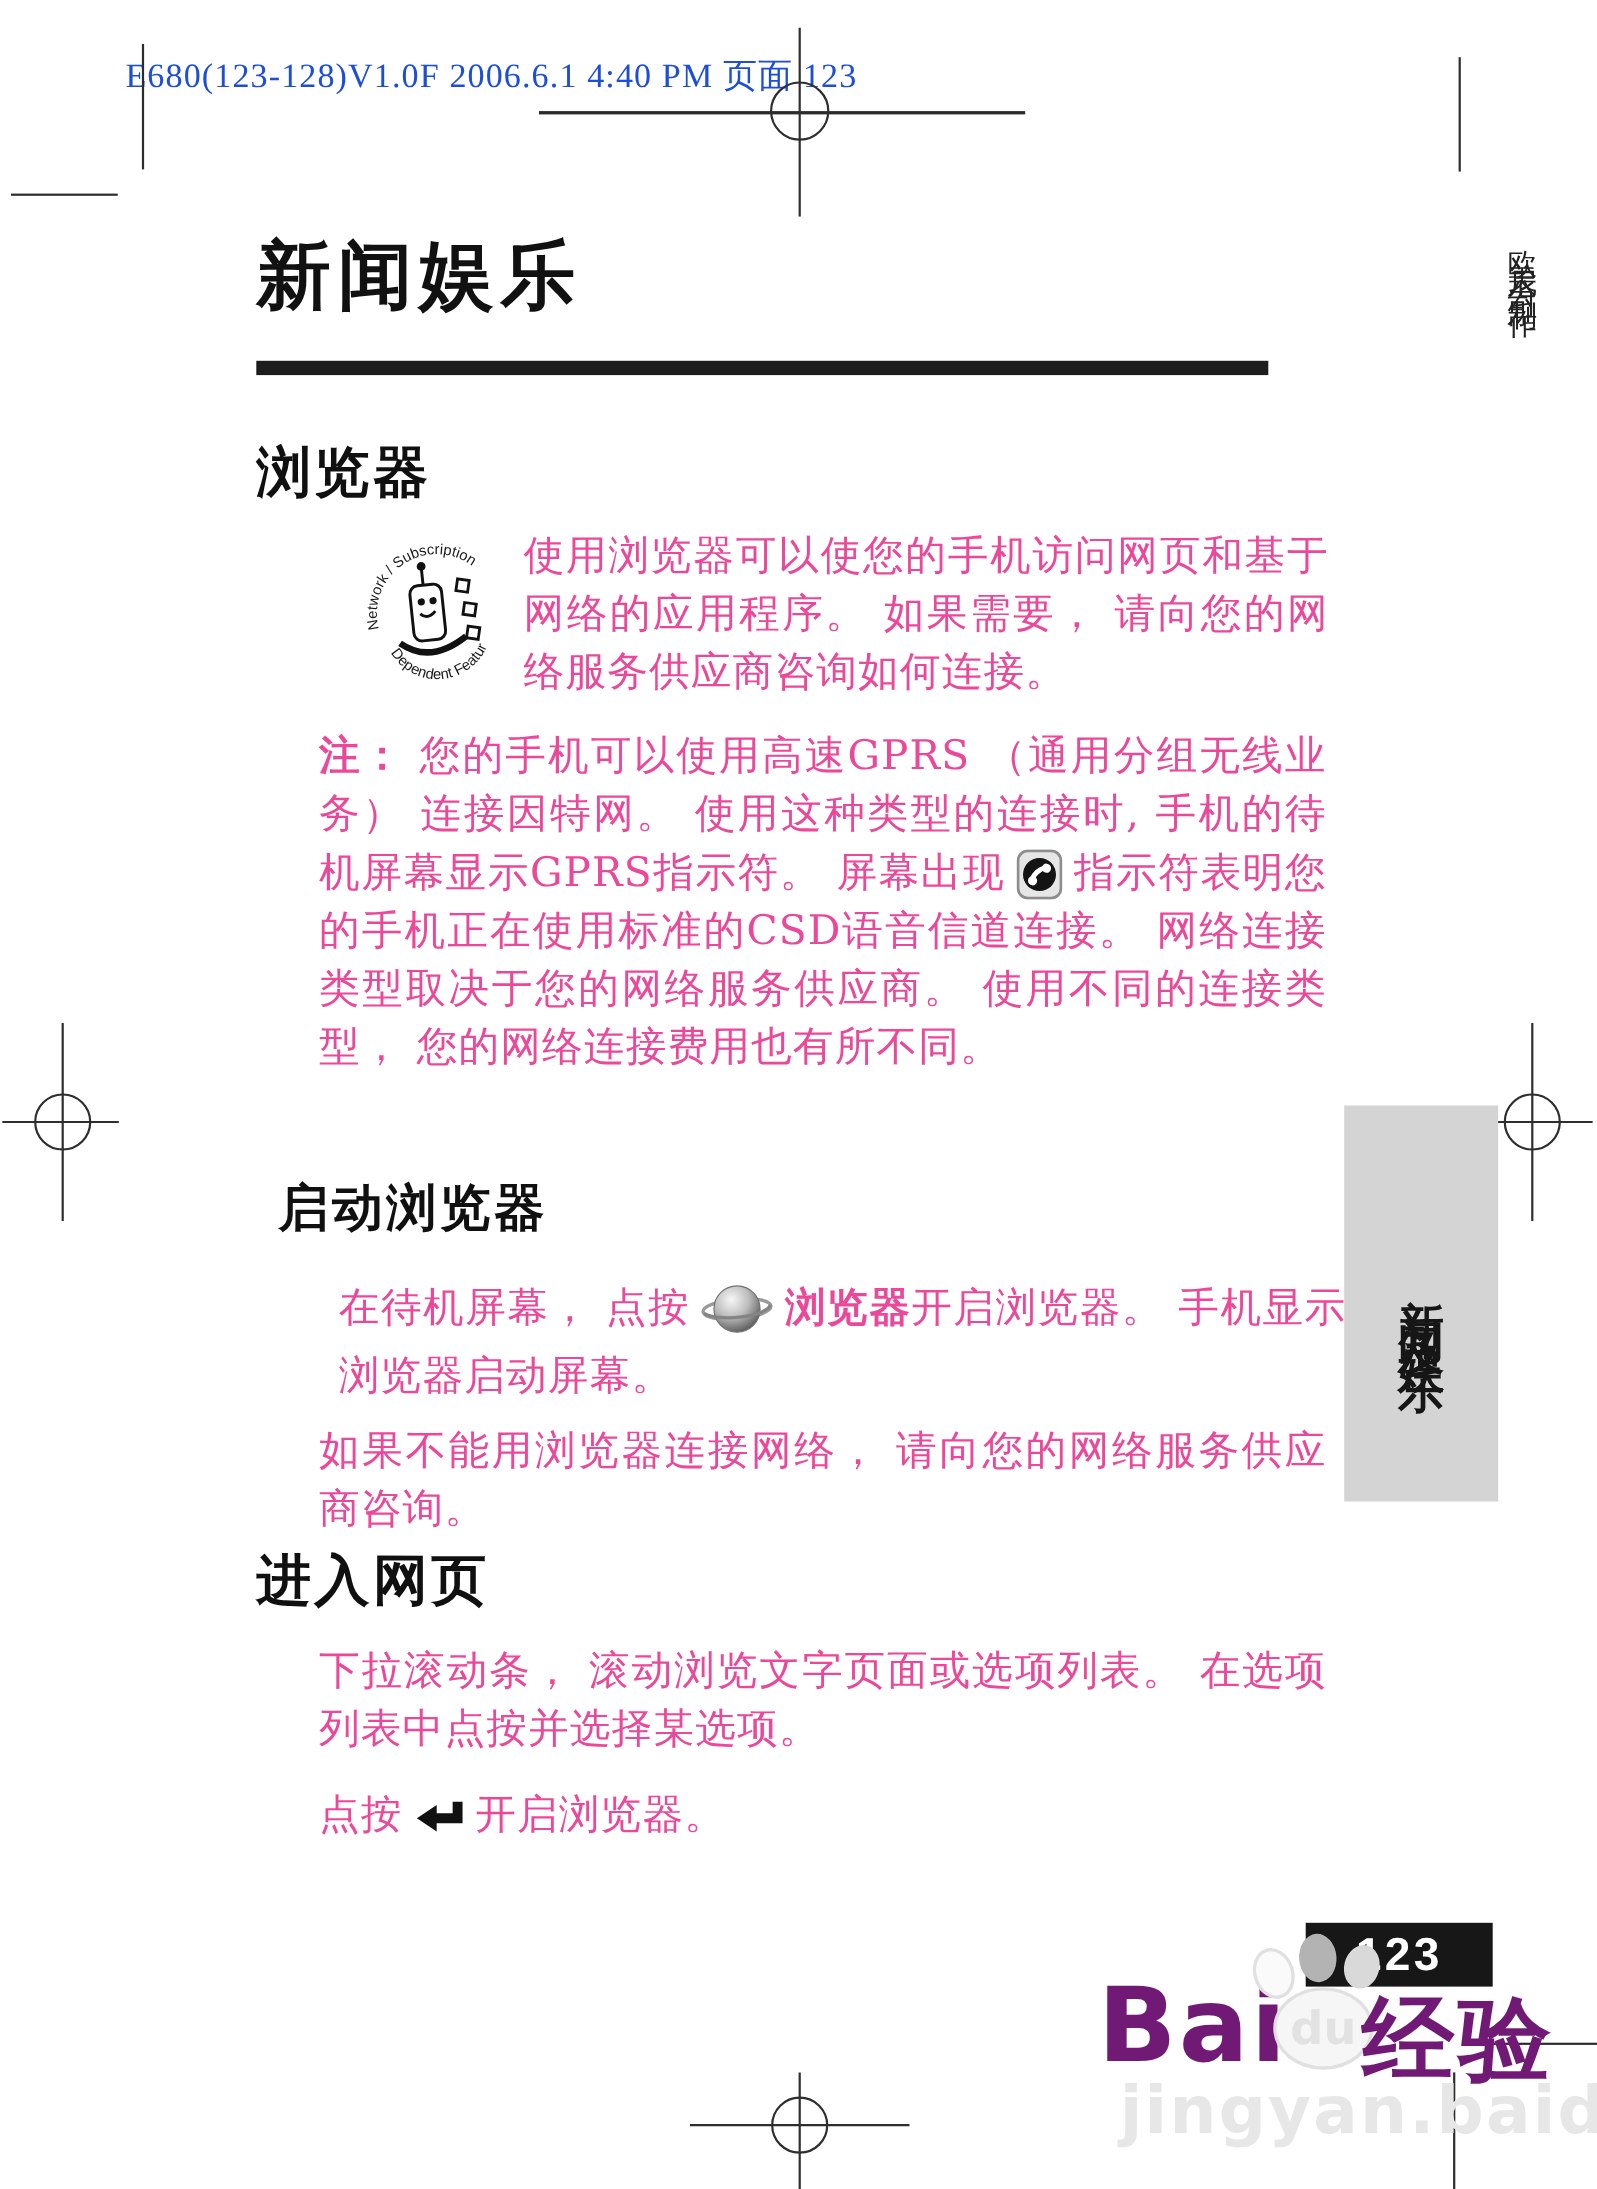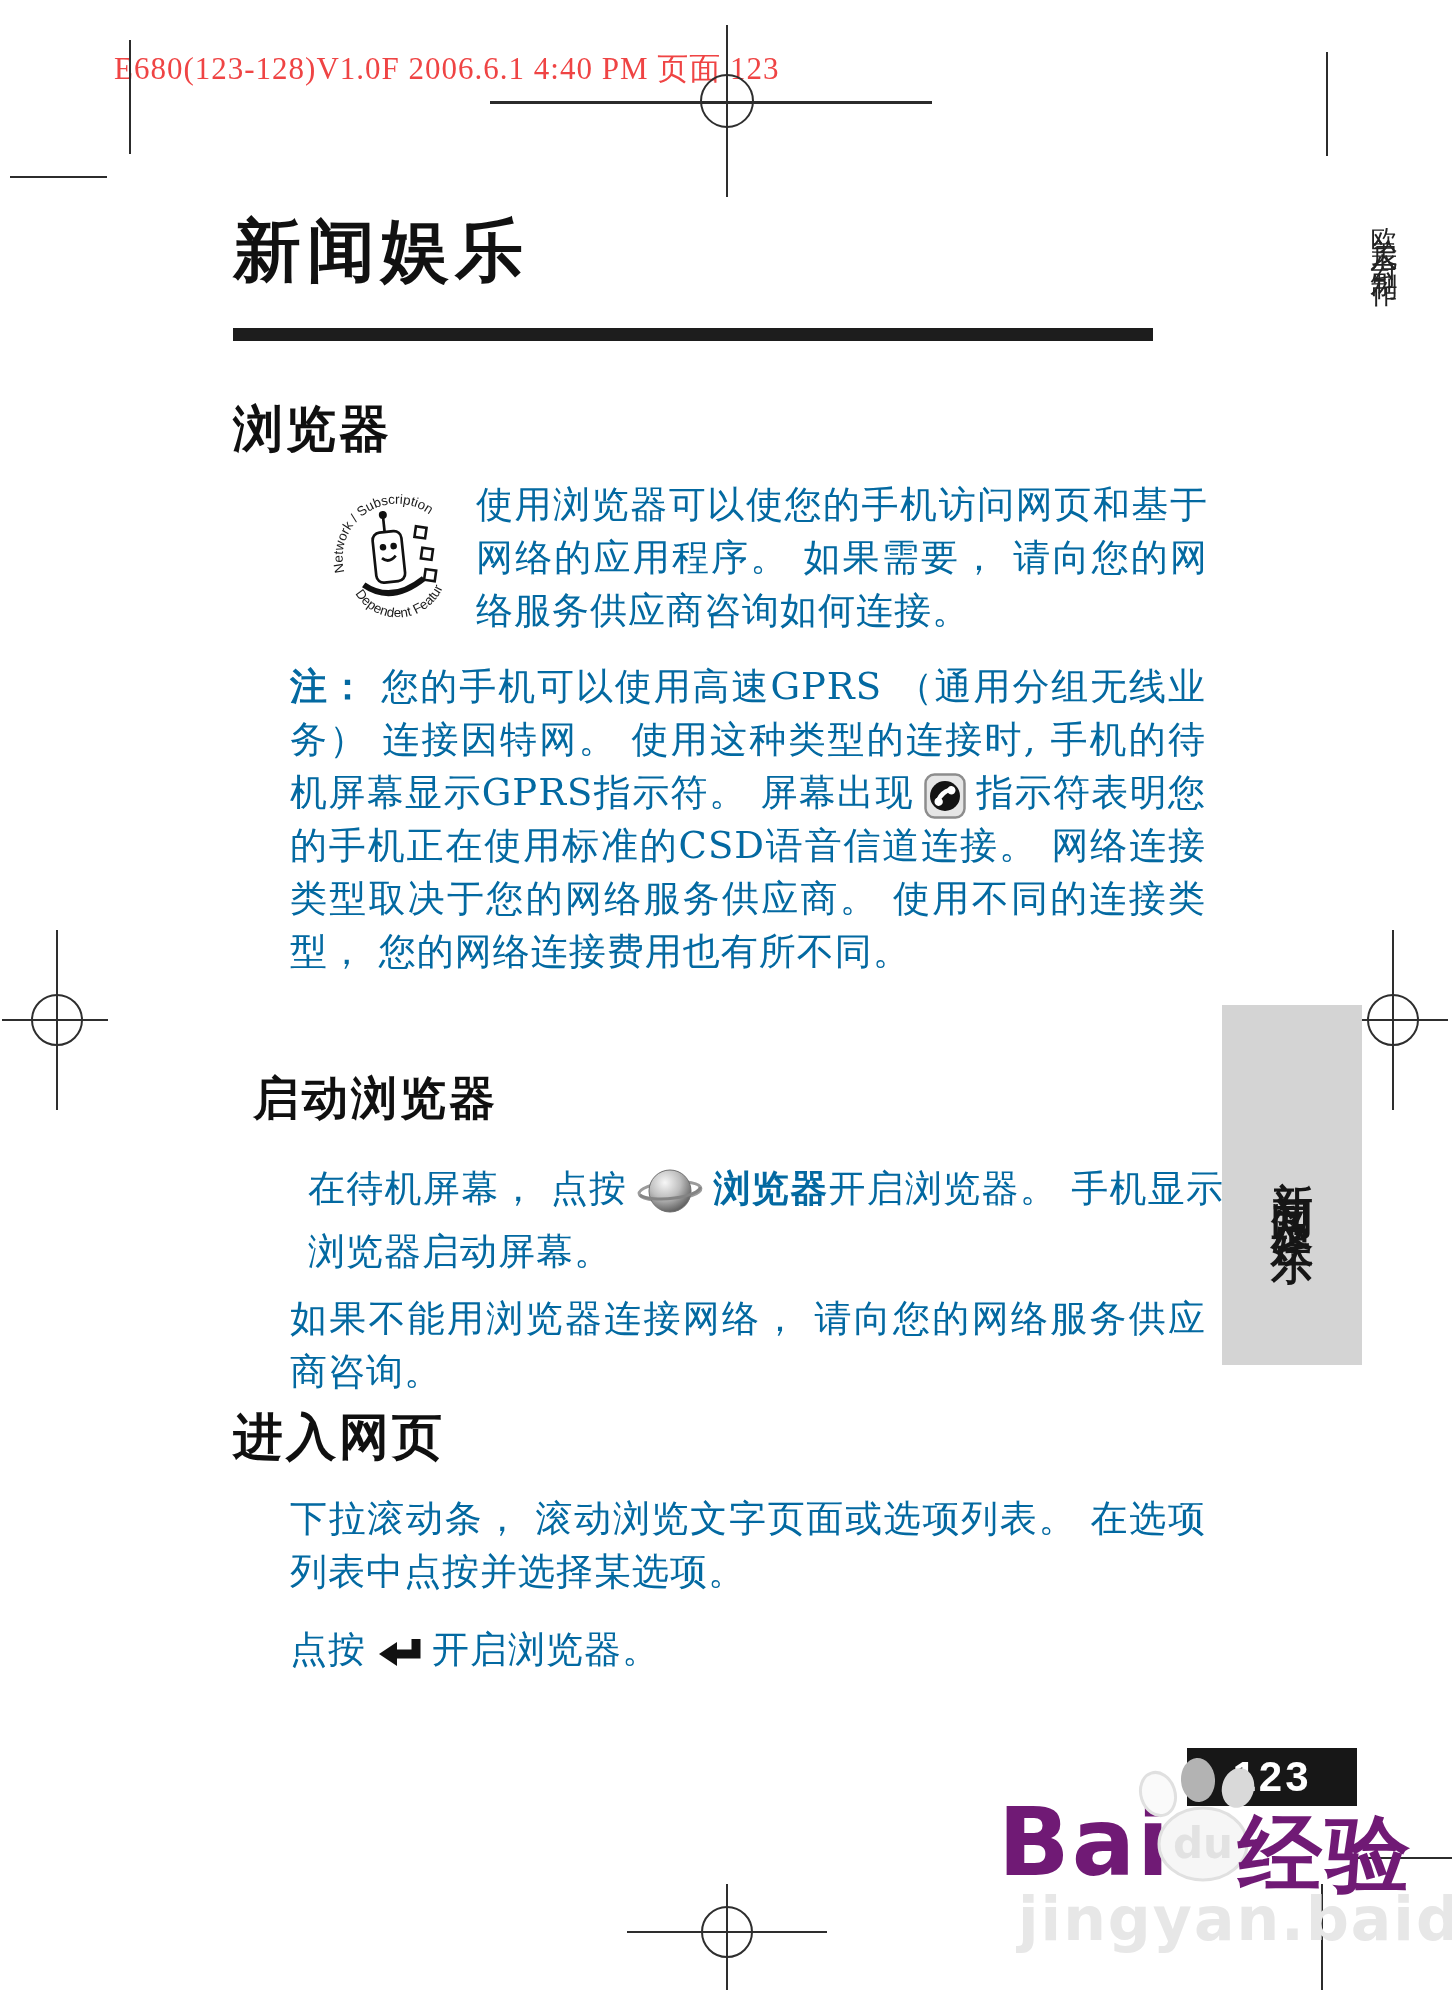--- a/index.html
+++ b/index.html
@@ -6,21 +6,21 @@
   body{
     width:1452px;height:1990px;position:relative;background:#ffffff;
     font-family:"DejaVu Serif", serif;color:#1b1b1b;overflow:hidden;
   }
   .abs{position:absolute;}
 
   
   .print-header{
     left:114px;top:48px;width:900px;
     font-family:"Liberation Serif", serif;
-    font-size:31px;letter-spacing:1px;color:#ef4444;white-space:nowrap;
+    font-size:31px;letter-spacing:1px;color:#1d4ed8;white-space:nowrap;
   }
   .header-underline{left:490px;top:101px;width:442px;height:3px;background:#2b2b2b;}
 
   
   .mark{background:#2c2c2c;}
   svg.crosshair line, svg.crosshair circle{stroke:#2e2e2e;stroke-width:2;fill:none;}
 
   
   .chapter-title{
     left:233px;top:206px;font-family:"Liberation Sans", sans-serif;
@@ -49,21 +49,21 @@
   .h-browser{left:233px;top:396px;font-size:50px;}
   .h-launch{left:233px;top:1068px;font-size:46px;margin-left:20px;}
   .h-web{left:233px;top:1404px;font-size:50px;}
   .section-heading{
     font-family:"Liberation Sans", sans-serif;font-weight:bold;color:#101010;
     letter-spacing:3px;
   }
 
   
   .body-par{
-    font-size:37px;line-height:53px;color:#0369a1;
+    font-size:37px;line-height:53px;color:#ec4899;
     text-align:justify;text-align-last:left;letter-spacing:1px;
   }
   .intro-row{left:330px;top:470px;width:878px;display:flex;}
   .intro-icon-col{flex:0 0 146px;padding-top:12px;}
   .intro-text{flex:1;margin:0;padding-top:8px;}
   .note-par{left:290px;top:660px;width:916px;margin:0;}
   .note-label{font-family:"Liberation Sans", sans-serif;font-weight:bold;}
   .launch-p1{left:290px;top:1140px;width:916px;margin:18px;line-height:62px;}
   .launch-p2{left:290px;top:1292px;width:916px;margin:0;}
   .web-p1{left:290px;top:1492px;width:916px;margin:0;}

